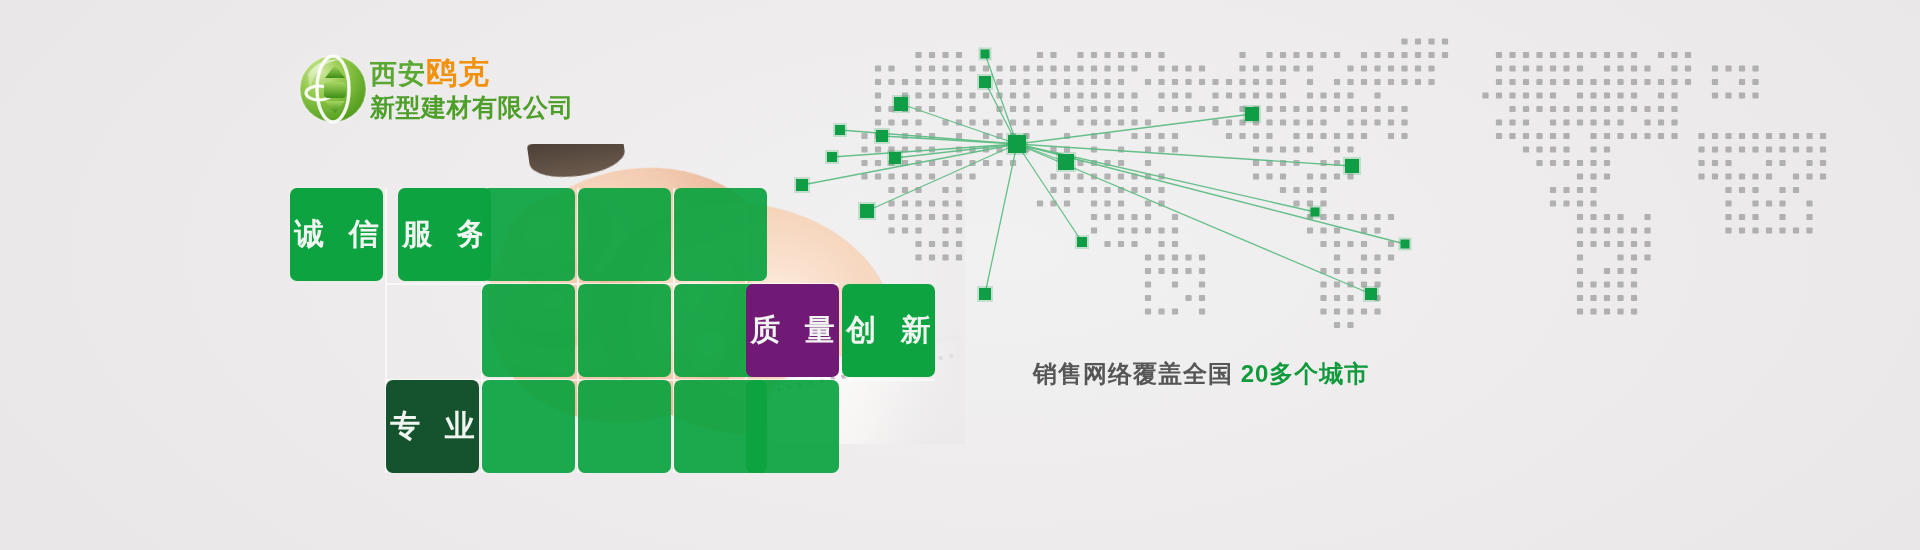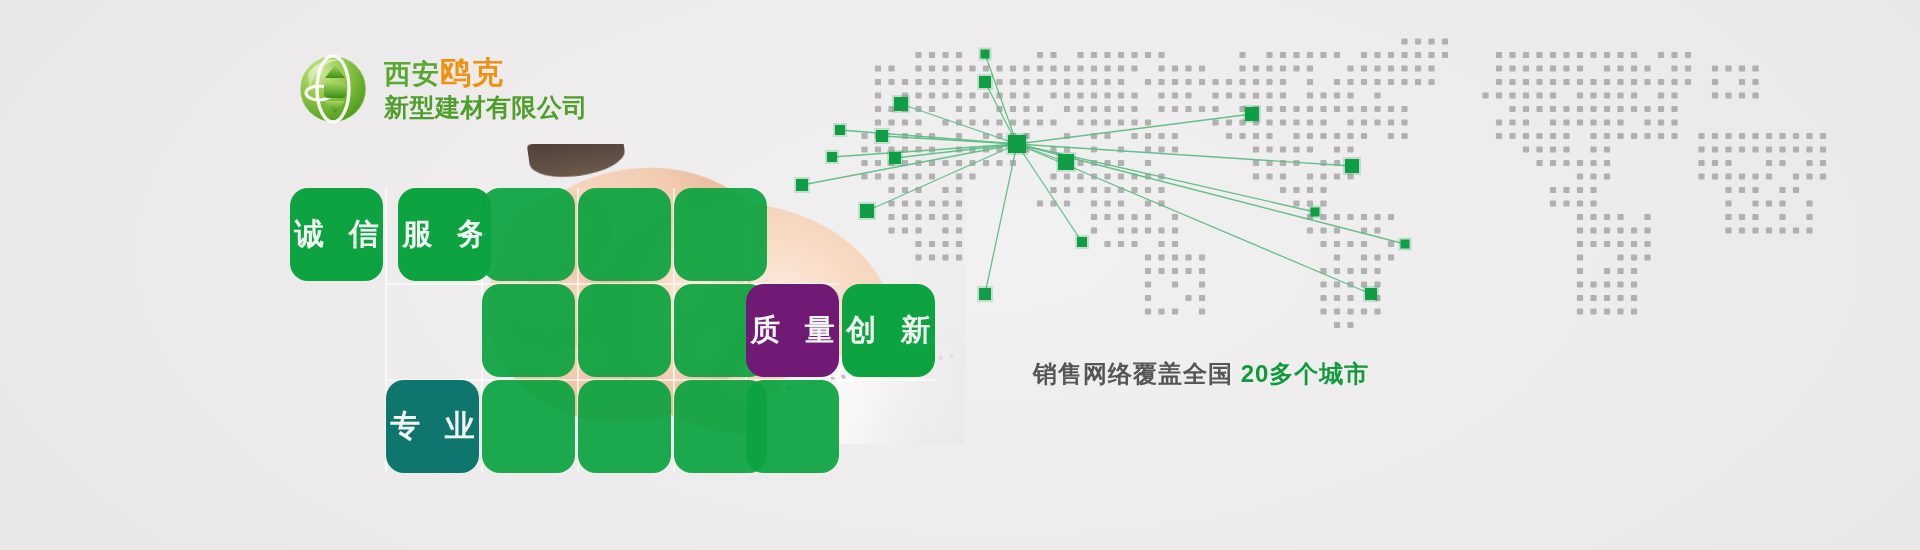--- a/index.html
+++ b/index.html
@@ -20,21 +20,21 @@
     position:absolute; inset:0;
     background:
       radial-gradient(ellipse 1100px 520px at 52% 46%, #f2f1f1 0%, #edebec 58%, #e9e7e8 100%);
   }
 
   
   #logo{
     position:absolute;
     left:296px; top:45px;
     width:240px; height:88px;
-    display:flex; align-items:center; gap:14px;
+    display:flex; align-items:center; 
   }
   #logo-mark{ width:74px; height:74px; flex:0 0 74px; position:relative; }
   #logo-text{ display:flex; flex-direction:column; justify-content:center; gap:2px; }
   .logo-line1{
     font-size:27px; font-weight:bold; letter-spacing:1px;
     line-height:1.12; white-space:nowrap;
   }
   .logo-line1 .l-green{ color:#5aa832; }
   .logo-line1 .l-orange{ color:#f0920f; font-size:31px; }
   .logo-line2{
@@ -116,21 +116,21 @@
                                        rgba(237,235,236,0) 80%, rgba(237,235,236,.85) 100%);
   }
 
   
   #gridlines{ position:absolute; inset:0; pointer-events:none; }
 
   
   .tile{
     position:absolute;
     background:#0ca340;
-    border-radius:18px;
+    border-radius:7px;
     display:flex; align-items:center; justify-content:center;
   }
   .tile span{
     color:#f1f5f1;
     font-size:30px;
     font-weight:bold;
     letter-spacing:8px;
     text-indent:8px;
     white-space:nowrap;
   }
@@ -234,21 +234,21 @@
         <div class="tile" style="left: 384px; top: 40px; width: 93px; height: 93px; background: rgb(12, 163, 64); opacity: 0.93;"></div>
         <div class="tile" style="left: 192px; top: 136px; width: 93px; height: 93px; background: rgb(12, 163, 64); opacity: 0.93;"></div>
         <div class="tile" style="left: 288px; top: 136px; width: 93px; height: 93px; background: rgb(12, 163, 64); opacity: 0.93;"></div>
         <div class="tile" style="left: 384px; top: 136px; width: 93px; height: 93px; background: rgb(12, 163, 64); opacity: 0.93;"></div>
         <div class="tile" style="left: 456px; top: 136px; width: 93px; height: 93px; background: #701a75;">
           <span style="color: rgb(241, 245, 241);">质 量</span>
         </div>
         <div class="tile" style="left: 552px; top: 136px; width: 93px; height: 93px; background: rgb(12, 163, 64);">
           <span style="color: rgb(241, 245, 241);">创 新</span>
         </div>
-        <div class="tile" style="left: 96px; top: 232px; width: 93px; height: 93px; background: #0f766e;">
+        <div class="tile" style="left: 96px; top: 232px; width: 93px; height: 93px; background: #14532d;">
           <span style="color: rgb(241, 245, 241);">专 业</span>
         </div>
         <div class="tile" style="left: 192px; top: 232px; width: 93px; height: 93px; background: rgb(12, 163, 64); opacity: 0.93;"></div>
         <div class="tile" style="left: 288px; top: 232px; width: 93px; height: 93px; background: rgb(12, 163, 64); opacity: 0.93;"></div>
         <div class="tile" style="left: 384px; top: 232px; width: 93px; height: 93px; background: rgb(12, 163, 64); opacity: 0.93;"></div>
         <div class="tile" style="left: 456px; top: 232px; width: 93px; height: 93px; background: rgb(12, 163, 64); opacity: 0.93;"></div>
       </div>
   </div>
 
   <div id="map">

